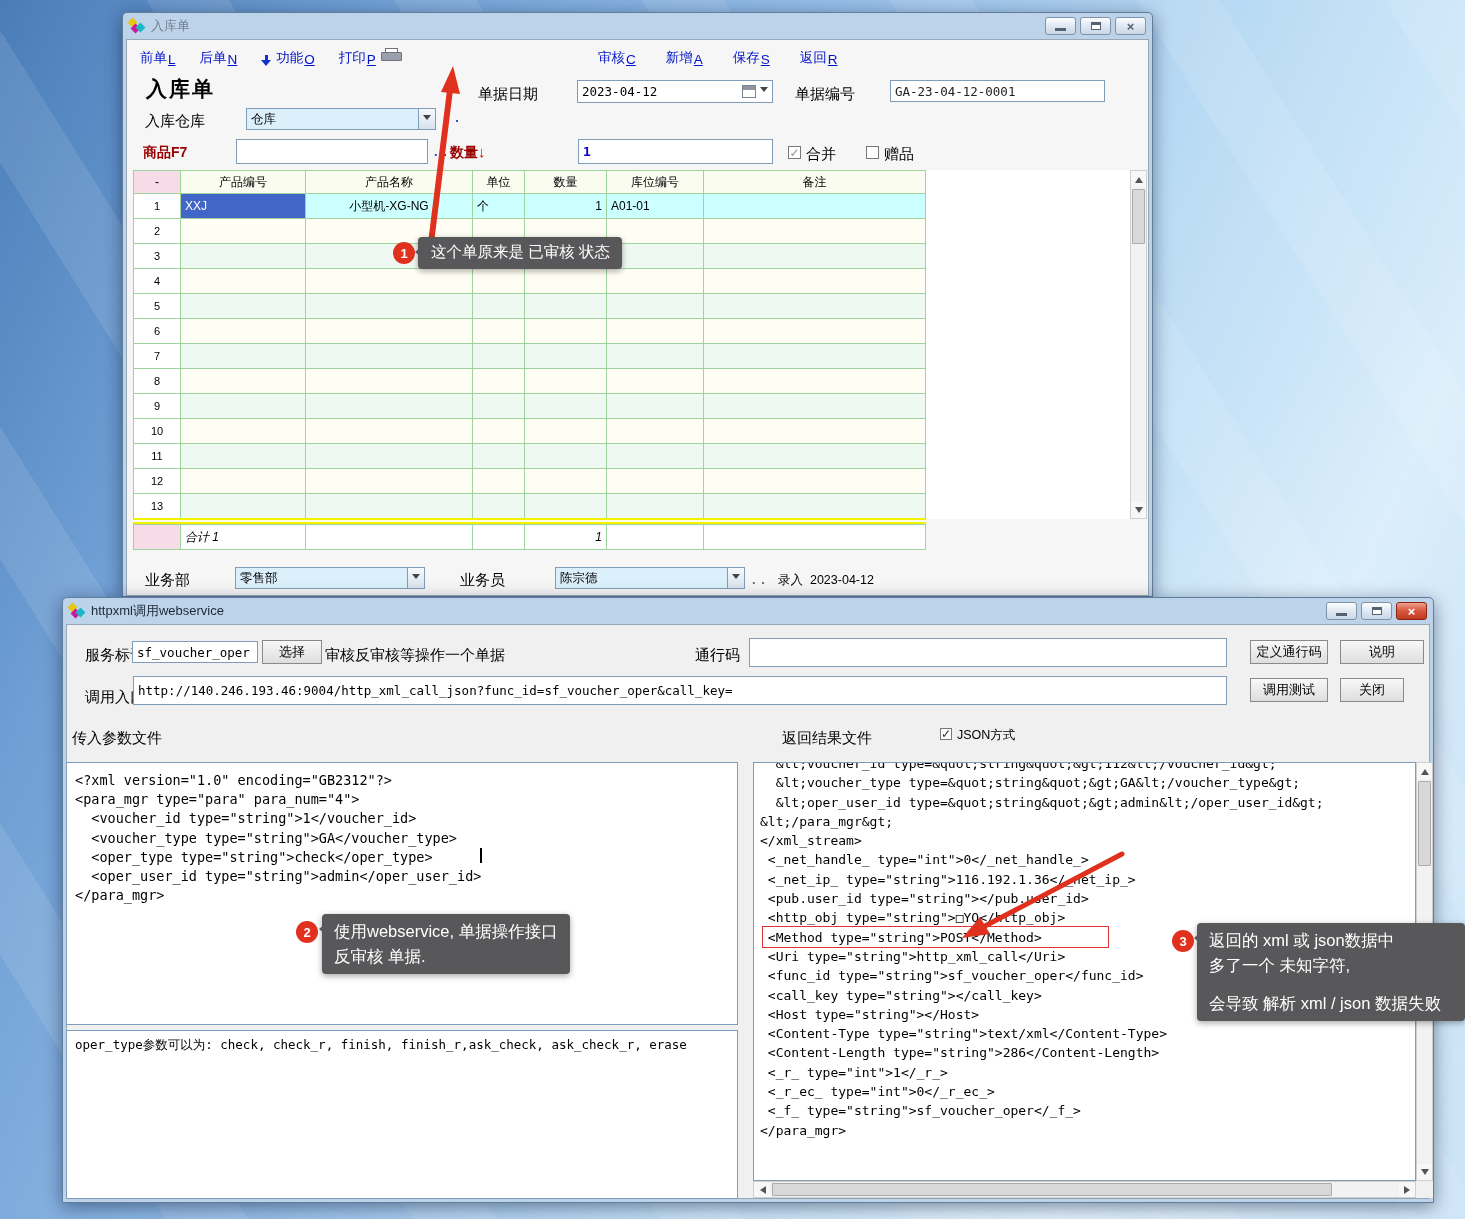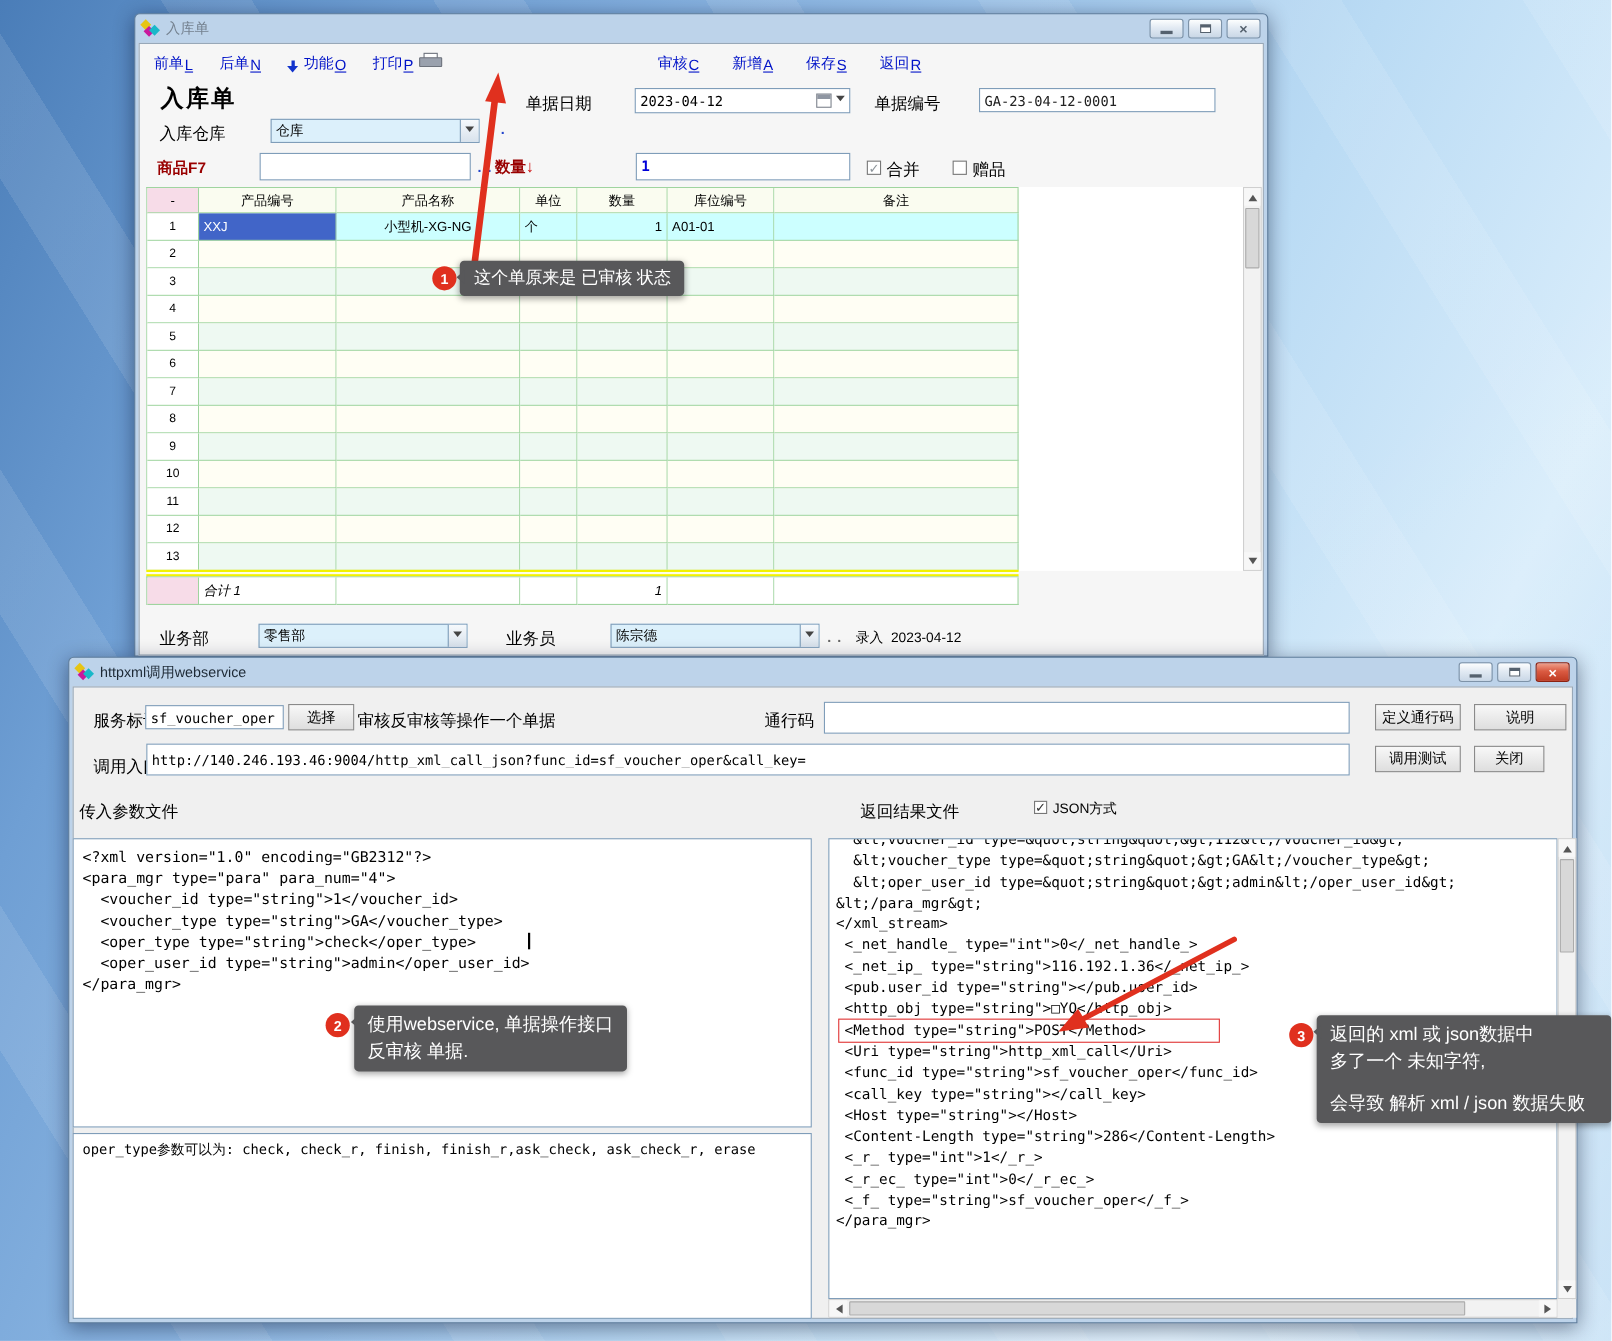--- a/index.html
+++ b/index.html
@@ -445,20 +445,21 @@
         <div class="cline">&lt;/xml_stream&gt;</div>
         <div class="cline"> &lt;_net_handle_ type="int"&gt;0&lt;/_net_handle_&gt;</div>
         <div class="cline"> &lt;_net_ip_ type="string"&gt;116.192.1.36&lt;/_net_ip_&gt;</div>
         <div class="cline"> &lt;pub.user_id type="string"&gt;&lt;/pub.user_id&gt;</div>
         <div class="cline"> &lt;http_obj type="string"&gt;□YQ&lt;/http_obj&gt;</div>
         <div class="cline"> &lt;Method type="string"&gt;POST&lt;/Method&gt;</div>
         <div class="cline"> &lt;Uri type="string"&gt;http_xml_call&lt;/Uri&gt;</div>
         <div class="cline"> &lt;func_id type="string"&gt;sf_voucher_oper&lt;/func_id&gt;</div>
         <div class="cline"> &lt;call_key type="string"&gt;&lt;/call_key&gt;</div>
         <div class="cline"> &lt;Host type="string"&gt;&lt;/Host&gt;</div>
+        <div class="cline"> &lt;Content-Type type="string"&gt;text/xml&lt;/Content-Type&gt;</div>
         <div class="cline"> &lt;Content-Length type="string"&gt;286&lt;/Content-Length&gt;</div>
         <div class="cline"> &lt;_r_ type="int"&gt;1&lt;/_r_&gt;</div>
         <div class="cline"> &lt;_r_ec_ type="int"&gt;0&lt;/_r_ec_&gt;</div>
         <div class="cline"> &lt;_f_ type="string"&gt;sf_voucher_oper&lt;/_f_&gt;</div>
         <div class="cline">&lt;/para_mgr&gt;</div>
       </div>
   </div>
   <div class="abs hlbox" id="resp-highlight" style="left: 762px; top: 926.2px; width: 347px; height: 22px; z-index: 6;"></div>
 
   

